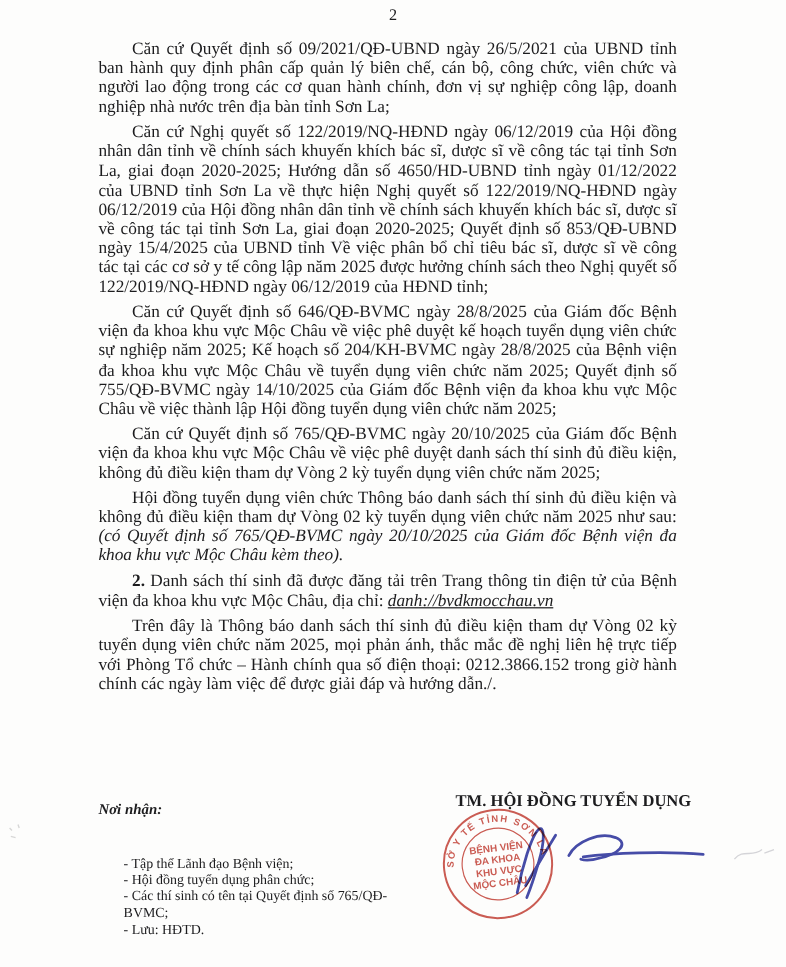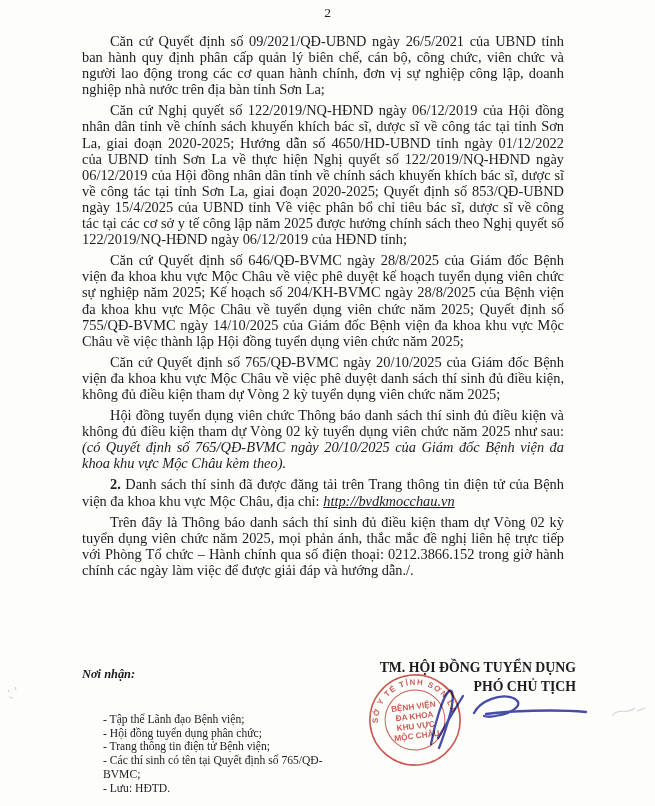--- a/index.html
+++ b/index.html
@@ -49,37 +49,35 @@
 <div class="page">
 
   <div class="page-number">2</div>
 
   <div class="body-text">
     <p><span>Căn cứ Quyết định số 09/2021/QĐ-UBND ngày 26/5/2021 của UBND tỉnh ban hành quy định phân cấp quản lý biên chế, cán bộ, công chức, viên chức và người lao động trong các cơ quan hành chính, đơn vị sự nghiệp công lập, doanh nghiệp nhà nước trên địa bàn tỉnh Sơn La;</span></p>
     <p><span>Căn cứ Nghị quyết số 122/2019/NQ-HĐND ngày 06/12/2019 của Hội đồng nhân dân tỉnh về chính sách khuyến khích bác sĩ, dược sĩ về công tác tại tỉnh Sơn La, giai đoạn 2020-2025; Hướng dẫn số 4650/HD-UBND tỉnh ngày 01/12/2022 của UBND tỉnh Sơn La về thực hiện Nghị quyết số 122/2019/NQ-HĐND ngày 06/12/2019 của Hội đồng nhân dân tỉnh về chính sách khuyến khích bác sĩ, dược sĩ về công tác tại tỉnh Sơn La, giai đoạn 2020-2025; Quyết định số 853/QĐ-UBND ngày 15/4/2025 của UBND tỉnh Về việc phân bổ chỉ tiêu bác sĩ, dược sĩ về công tác tại các cơ sở y tế công lập năm 2025 được hưởng chính sách theo Nghị quyết số 122/2019/NQ-HĐND ngày 06/12/2019 của HĐND tỉnh;</span></p>
     <p><span>Căn cứ Quyết định số 646/QĐ-BVMC ngày 28/8/2025 của Giám đốc Bệnh viện đa khoa khu vực Mộc Châu về việc phê duyệt kế hoạch tuyển dụng viên chức sự nghiệp năm 2025; Kế hoạch số 204/KH-BVMC ngày 28/8/2025 của Bệnh viện đa khoa khu vực Mộc Châu về tuyển dụng viên chức năm 2025; Quyết định số 755/QĐ-BVMC ngày 14/10/2025 của Giám đốc Bệnh viện đa khoa khu vực Mộc Châu về việc thành lập Hội đồng tuyển dụng viên chức năm 2025;</span></p>
     <p><span>Căn cứ Quyết định số 765/QĐ-BVMC ngày 20/10/2025 của Giám đốc Bệnh viện đa khoa khu vực Mộc Châu về việc phê duyệt danh sách thí sinh đủ điều kiện, không đủ điều kiện tham dự Vòng 2 kỳ tuyển dụng viên chức năm 2025;</span></p>
     <p><span>Hội đồng tuyển dụng viên chức Thông báo danh sách thí sinh đủ điều kiện và không đủ điều kiện tham dự Vòng 02 kỳ tuyển dụng viên chức năm 2025 như sau: </span><span class="seg-italic">(có Quyết định số 765/QĐ-BVMC ngày 20/10/2025 của Giám đốc Bệnh viện đa khoa khu vực Mộc Châu kèm theo).</span></p>
-    <p><span class="seg-bold">2.</span><span> Danh sách thí sinh đã được đăng tải trên Trang thông tin điện tử của Bệnh viện đa khoa khu vực Mộc Châu, địa chỉ: </span><span class="seg-link">http://bvdkmocchau.vn</span></p>
+    <p><span class="seg-bold">2.</span><span> Danh sách thí sinh đã được đăng tải trên Trang thông tin điện tử của Bệnh viện đa khoa khu vực Mộc Châu, địa chỉ: </span><span class="seg-link">danh://bvdkmocchau.vn</span></p>
     <p><span>Trên đây là Thông báo danh sách thí sinh đủ điều kiện tham dự Vòng 02 kỳ tuyển dụng viên chức năm 2025, mọi phản ánh, thắc mắc đề nghị liên hệ trực tiếp với Phòng Tổ chức – Hành chính qua số điện thoại: 0212.3866.152 trong giờ hành chính các ngày làm việc để được giải đáp và hướng dẫn./.</span></p>
   </div>
 
   <div class="recipients">
     <div class="recipients-label">Nơi nhận:</div>
     <div class="recipients-items">
       <div>- Tập thể Lãnh đạo Bệnh viện;</div>
       <div>- Hội đồng tuyển dụng phân chức;</div>
-      <div>- Trang thông tin điện tử Bệnh viện;</div>
       <div>- Các thí sinh có tên tại Quyết định số 765/QĐ-BVMC;</div>
       <div>- Lưu: HĐTD.</div>
     </div>
   </div>
 
   <div class="sig-authority">TM. HỘI ĐỒNG TUYỂN DỤNG</div>
-  <div class="sig-position">PHÓ CHỦ TỊCH</div>
 
   <svg class="stamp" viewBox="0 0 100 100" aria-hidden="true">
     <defs>
       <path id="ringTop" d="M 12,52 A 38,38 0 1 1 88,52" fill="none"></path>
     </defs>
     <circle cx="50" cy="50" r="46" fill="none" stroke="#c5463c" stroke-width="1.7"></circle>
     <circle cx="50" cy="50" r="30.5" fill="none" stroke="#c5463c" stroke-width="1"></circle>
     <text font-size="8" font-weight="bold" fill="#c5463c" letter-spacing="1.4" font-family="Liberation Sans, sans-serif">
       <textPath href="#ringTop" startOffset="50%" text-anchor="middle">SỞ Y TẾ TỈNH SƠN LA</textPath>
     </text>

